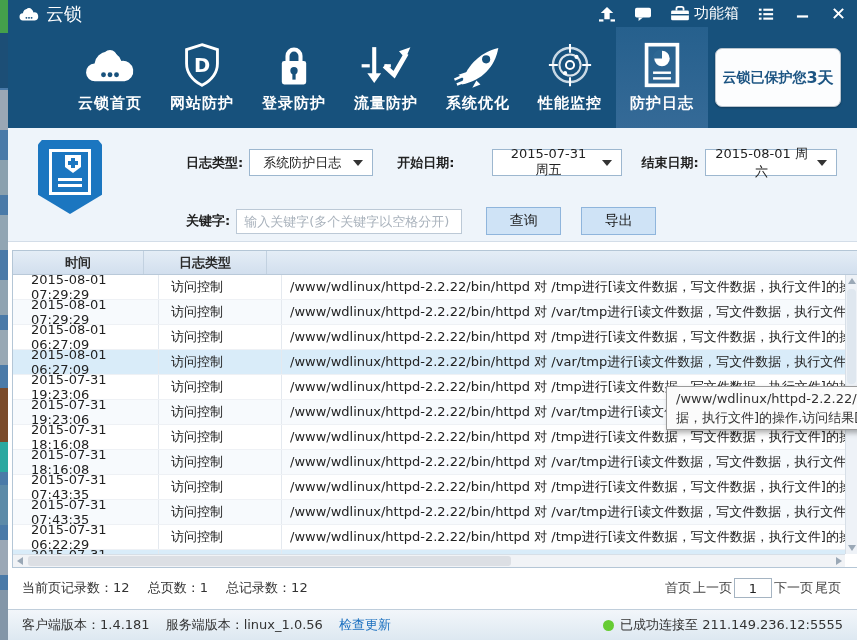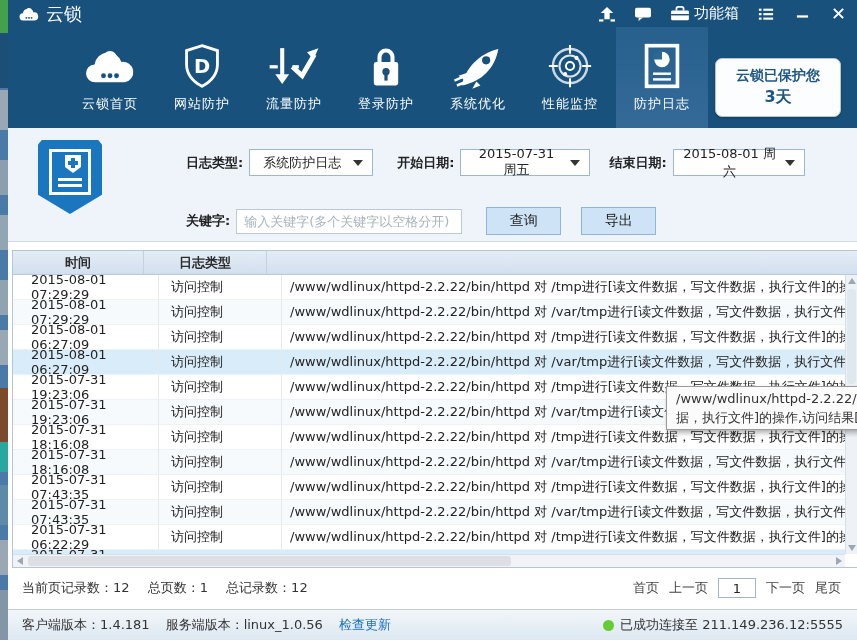--- a/index.html
+++ b/index.html
@@ -19,44 +19,44 @@
   .titlebar .app-title { font-size:18px; }
   .titlebar .tb-right { margin-left:auto; display:flex; align-items:center; gap:18px; }
   .tb-ico { width:18px; height:16px; display:flex; align-items:center; justify-content:center; cursor:pointer; }
   .tb-group { display:flex; align-items:center; gap:4px; cursor:pointer; }
   .tb-group span { font-size:15px; color:#fff; }
 
   
   .navbar { position:absolute; left:0; right:0; top:27px; height:101px; background:#17517c; display:flex; padding-left:56px; }
   .nav-item { width:92px; height:101px; display:flex; flex-direction:column; align-items:center; justify-content:center; gap:6px; cursor:pointer; }
   .nav-item svg { width:52px; height:46px; }
-  .nav-item .nav-label { color:#fff; font-size:13px; font-weight:normal; letter-spacing:1px; }
+  .nav-item .nav-label { color:#fff; font-size:15px; font-weight:bold; letter-spacing:1px; }
   .nav-item.active { background:linear-gradient(180deg,#26608d,#356a97); }
-  .protect-box { position:absolute; right:16px; top:21px; width:126px; height:59px; background:#fcfdfe; border:1px solid #b9c4ce; border-radius:7px; display:flex; flex-direction:column; align-items:center; justify-content:center; box-shadow:0 1px 2px rgba(0,0,0,.25);margin-top:10px; }
+  .protect-box { position:absolute; right:16px; top:21px; width:126px; height:59px; background:#fcfdfe; border:1px solid #b9c4ce; border-radius:7px; display:flex; align-items:center; justify-content:center; box-shadow:0 1px 2px rgba(0,0,0,.25); }
   .protect-box .l1 { color:#1d5583; font-size:14px; font-weight:bold; }
   .protect-box .l2 { color:#1d5583; font-size:16px; font-weight:bold; margin-top:2px; }
 
   
   .filter-panel { position:absolute; left:0; right:0; top:128px; height:114px; background:#eef4fa; border-bottom:1px solid #d3dde8; }
   .badge { position:absolute; left:30px; top:12px; width:64px; height:78px; }
   .badge .ribbon { position:absolute; inset:0 0 4px 0; background:#1b76c0; clip-path:polygon(6% 0,94% 0,100% 6%,100% 74%,50% 100%,0 74%,0 6%); }
   .badge .doc { position:absolute; left:11px; top:9px; width:42px; height:46px; border:3px solid #fff; background:#1b76c0; }
   .badge .shield { position:absolute; left:13px; top:3px; width:16px; height:18px; background:#fff; clip-path:polygon(0 0,100% 0,100% 66%,50% 100%,0 66%); }
   .badge .shield::after { content:""; position:absolute; left:6px; top:3px; width:4px; height:10px; background:#1b76c0; }
   .badge .shield::before { content:""; position:absolute; left:3px; top:6px; width:10px; height:4px; background:#1b76c0; }
   .badge .bar { position:absolute; left:6px; height:3px; width:24px; background:#fff; }
   .frow { position:absolute; left:178px; display:flex; align-items:center; font-size:13px; color:#222; }
   .frow1 { top:21px; }
   .frow2 { top:79px; }
   .flabel { font-weight:bold; margin-right:6px; }
   .dropdown { height:27px; background:#fff; border:1px solid #9db7cf; display:flex; align-items:center; padding:0 9px; cursor:pointer; }
   .dropdown .dval { flex:1; font-size:13px; color:#222; text-align:center; }
   .caret { width:0; height:0; border-left:5px solid transparent; border-right:5px solid transparent; border-top:6px solid #333; margin-left:8px; }
   .dd-type { width:124px; margin-right:24px; }
-  .dd-start { width:130px; margin-right:19px; }
+  .dd-start { width:130px; margin-right:19px;margin-left:32px; }
   .dd-end { width:132px; }
   .kw-input { width:226px; height:25px; border:1px solid #bcc9d6; padding:0 7px; font-size:13px; color:#333; font-family:inherit; }
   .kw-input::placeholder { color:#a9b2bc; }
   .fbtn { height:28px; width:75px; background:#cfe3f6; border:1px solid #8fb5dc; font-size:14px; color:#1b1b1b; cursor:pointer; font-family:inherit; }
   .btn-query { margin-left:24px; }
   .btn-export { margin-left:20px; }
 
   
   .table-area { position:absolute; left:4px; right:0; top:250px; height:318px; background:#fff; border:1px solid #b4c6d6; border-right:none; }
   .thead { height:24px; display:flex; background:linear-gradient(180deg,#e4edf6,#d2dfee); border-bottom:1px solid #b9c9d9; font-size:13px; font-weight:bold; color:#2b2b2b; }
@@ -85,21 +85,21 @@
   .tri-left { width:0; height:0; border-top:4px solid transparent; border-bottom:4px solid transparent; border-right:6px solid #9aa8b6; }
   .tri-right { width:0; height:0; border-top:4px solid transparent; border-bottom:4px solid transparent; border-left:6px solid #9aa8b6; }
   .hs-thumb { position:absolute; left:15px; top:1px; height:10px; width:58%; background:#dcdfe4; border-radius:3px; cursor:pointer; }
 
   
   .tooltip { position:absolute; left:658px; top:386px; width:260px; background:#fbfbfb; border:1px solid #9b9b9b; box-shadow:2px 3px 5px rgba(0,0,0,.3); padding:2px 9px; font-size:13px; line-height:19px; color:#333; white-space:nowrap; overflow:hidden; z-index:20; }
 
   
   .pagination-row { position:absolute; left:14px; right:16px; top:577px; height:22px; display:flex; justify-content:space-between; align-items:center; font-size:13px; color:#333; }
   .pg-left span.num { margin-right:14px; }
-  .pg-right { display:flex; align-items:center; gap:10px; color:#444; }
+  .pg-right { display:flex; align-items:center; gap:2px; color:#444; }
   .pg-link { cursor:pointer; }
   .page-box { width:38px; height:20px; border:1px solid #a5b4c2; background:#fff; display:flex; align-items:center; justify-content:center; font-size:13px; color:#222; }
 
   
   .statusbar { position:absolute; left:0; right:0; bottom:0; height:31px; background:linear-gradient(180deg,#f2f6fa,#dde8f1); border-top:1px solid #c0cedb; display:flex; align-items:center; padding:0 14px; font-size:13px; color:#333; }
   .sb-item { margin-right:16px; }
   .sb-link { color:#1a6fbf; cursor:pointer; }
   .sb-right { margin-left:auto; display:flex; align-items:center; gap:6px; }
   .dot { width:11px; height:11px; border-radius:50%; background:#6c3; }
 </style>
@@ -192,37 +192,37 @@
       </div>
       <div class="nav-item">
         <svg viewBox="0 0 64 56">
             <path d="M32 3 L51 9 V26 C51 39 43 47 32 53 C21 47 13 39 13 26 V9 Z" fill="none" stroke="#fff" stroke-width="3.5"></path>
             <text x="32" y="36" font-size="24" font-weight="bold" fill="#fff" text-anchor="middle" font-family="DejaVu Sans, sans-serif">D</text>
           </svg>
         <span class="nav-label">网站防护</span>
       </div>
       <div class="nav-item">
         <svg viewBox="0 0 64 56">
+            <path d="M24 24 v-7 a8 8 0 0 1 16 0 v7" fill="none" stroke="#fff" stroke-width="5"></path>
+            <rect x="17" y="23" width="30" height="29" rx="3" fill="#fff"></rect>
+            <circle cx="32" cy="35" r="4.5" fill="#17517c"></circle>
+            <rect x="30" y="37" width="4" height="9" fill="#17517c"></rect>
+          </svg>
+        <span class="nav-label">登录防护</span>
+      </div>
+      <div class="nav-item">
+        <svg viewBox="0 0 64 56">
             <rect x="2" y="27" width="10" height="4" fill="#fff"></rect>
             <rect x="15" y="6" width="5" height="34" fill="#fff"></rect>
             <path d="M17.5 50 L9 38 H26 Z" fill="#fff"></path>
             <path d="M30 29 L42 40 L57 14" fill="none" stroke="#fff" stroke-width="6"></path>
             <path d="M62 6 L48 11 L56 20 Z" fill="#fff"></path>
             <rect x="30" y="27" width="8" height="4" fill="#fff"></rect>
           </svg>
         <span class="nav-label">流量防护</span>
-      </div>
-      <div class="nav-item">
-        <svg viewBox="0 0 64 56">
-            <path d="M24 24 v-7 a8 8 0 0 1 16 0 v7" fill="none" stroke="#fff" stroke-width="5"></path>
-            <rect x="17" y="23" width="30" height="29" rx="3" fill="#fff"></rect>
-            <circle cx="32" cy="35" r="4.5" fill="#17517c"></circle>
-            <rect x="30" y="37" width="4" height="9" fill="#17517c"></rect>
-          </svg>
-        <span class="nav-label">登录防护</span>
       </div>
       <div class="nav-item">
         <svg viewBox="0 0 64 56">
             <path d="M12 52 C16 32 32 13 57 7 C53 30 37 47 12 52 Z" fill="#fff"></path>
             <circle cx="42" cy="21" r="5" fill="#17517c"></circle>
             <path d="M20 36 L8 40 L16 46 Z" fill="#fff"></path>
             <path d="M30 47 L25 56 L35 52 Z" fill="#fff"></path>
             <path d="M12 42 L3 46 M16 48 L6 52" stroke="#fff" stroke-width="3"></path>
           </svg>
         <span class="nav-label">系统优化</span>

